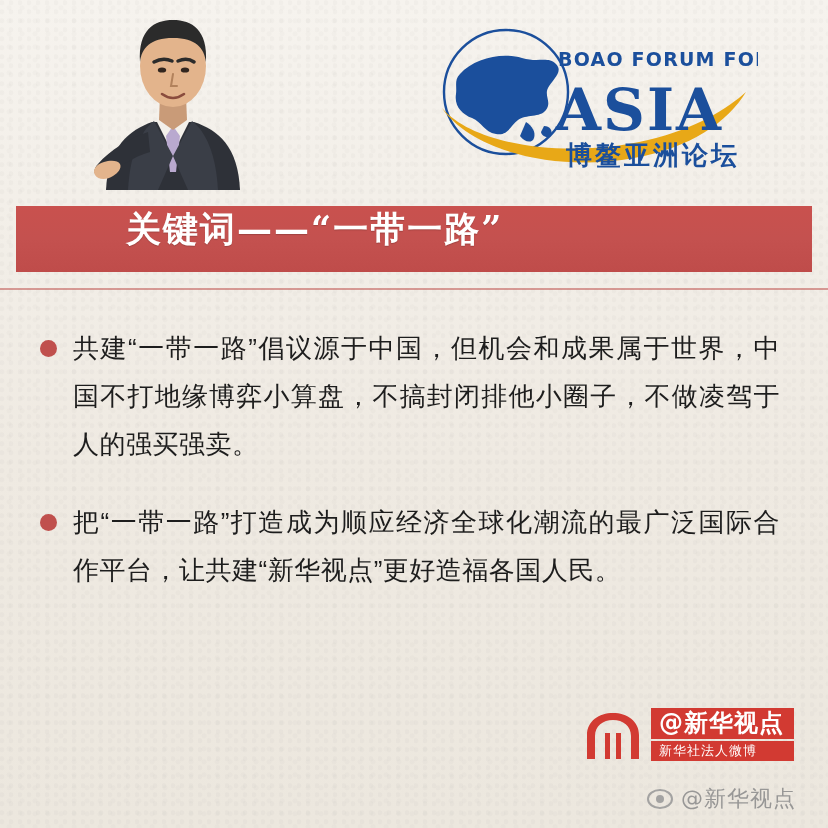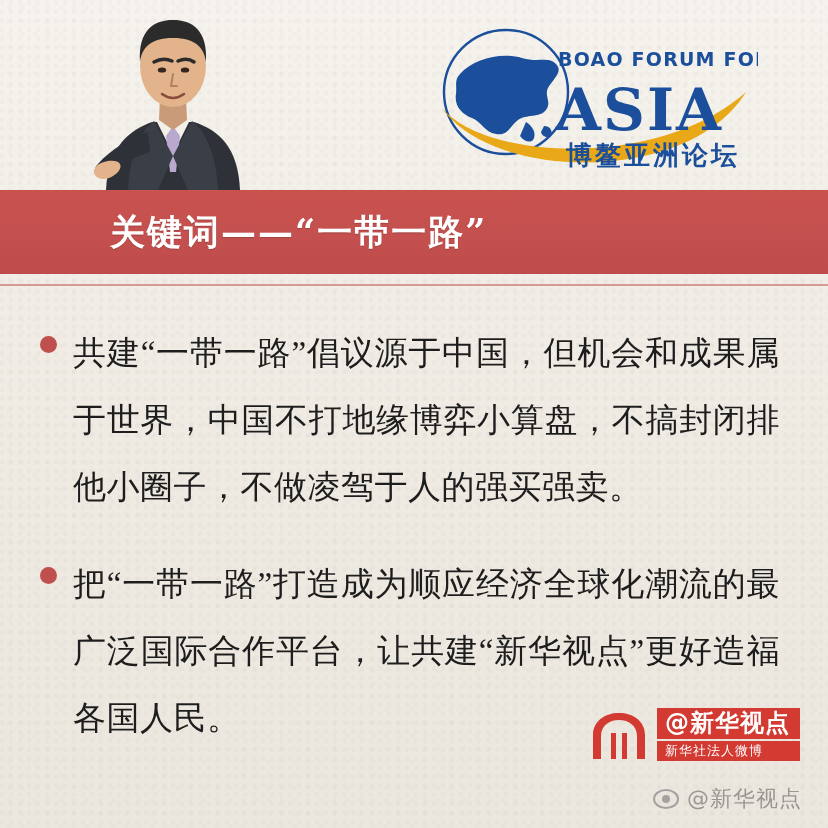--- a/index.html
+++ b/index.html
@@ -32,24 +32,24 @@
 
   .logo{
     position:absolute;left:398px;top:22px;
     width:360px;height:150px;
   }
   .logo svg{display:block;}
 
   
   .title-band{
     position:relative;
-    margin:0;
-    height:84px;
+    margin:16px;
+    height:66px;
     background:linear-gradient(180deg,#c9514e 0%,#c4514f 50%,#bf4c4a 100%);
-    display:flex;align-items:center;
+    display:flex;
   }
   .title-band .title{
     color:#ffffff;
     font-family:"DejaVu Serif", serif;
     font-weight:bold;
     font-size:35px;
     letter-spacing:2px;
     margin-left:110px;
     text-shadow:0 1px 1px rgba(0,0,0,0.18);
     white-space:nowrap;
@@ -67,33 +67,33 @@
     align-items:flex-start;
     margin-bottom:30px;
   }
   .dot{
     flex:0 0 auto;
     width:17px;height:17px;border-radius:50%;
     background:#c0504d;
     margin:16px 16px 0 6px;
   }
   .para{
-    font-family:Liberation Serif, serif;
-    font-size:33px;
-    line-height:67px;
+    font-family:Liberation Sans, sans-serif;
+    font-size:26px;
+    line-height:48px;
     color:#1d1d1d;
     letter-spacing:0.5px;
     text-align:justify;
     width:735px;
   }
 
   
   .footer{
     position:absolute;
-    right:20px;bottom:10px;
+    right:26px;bottom:10px;
     width:330px;
     height:110px;
   }
   .wm-top{
     position:absolute;right:8px;top:0px;
     display:flex;align-items:center;
   }
   .wm-arch{
     width:64px;height:52px;margin-right:6px;
   }

